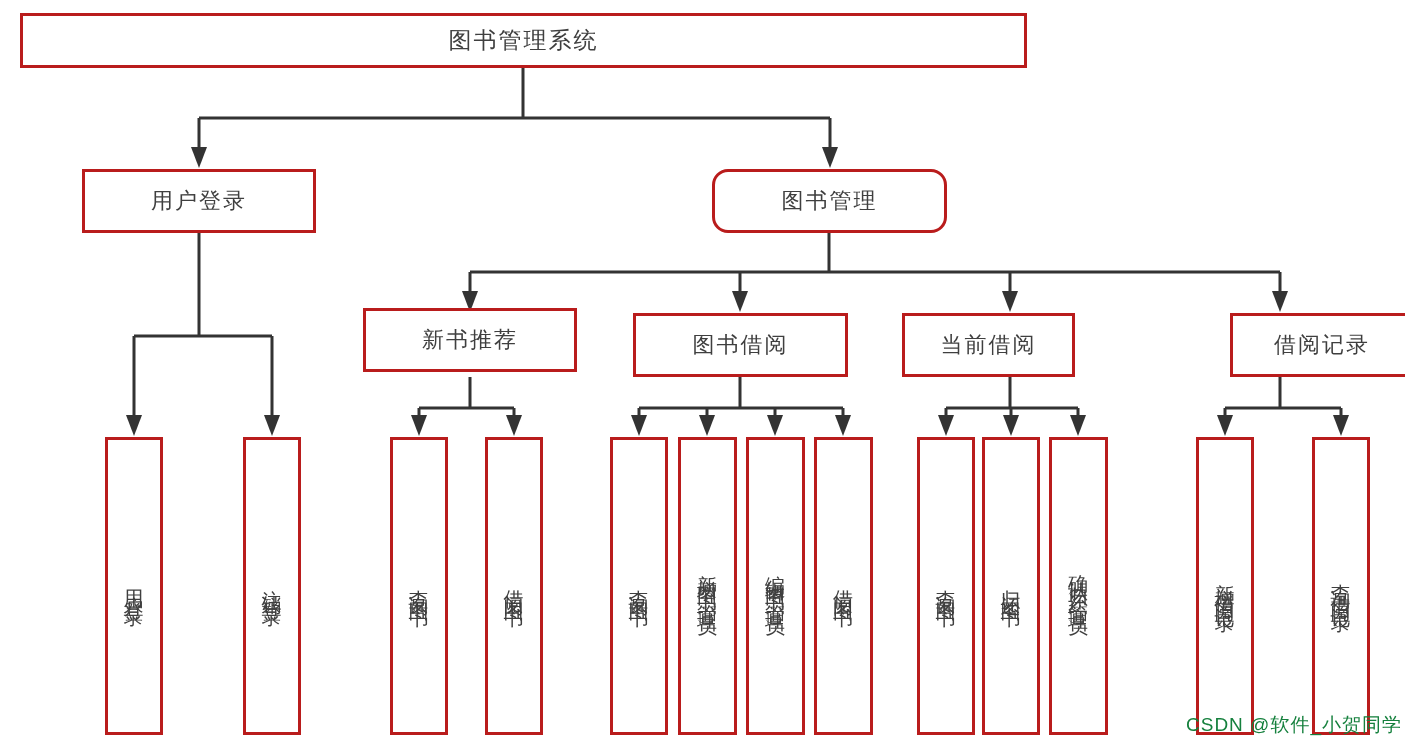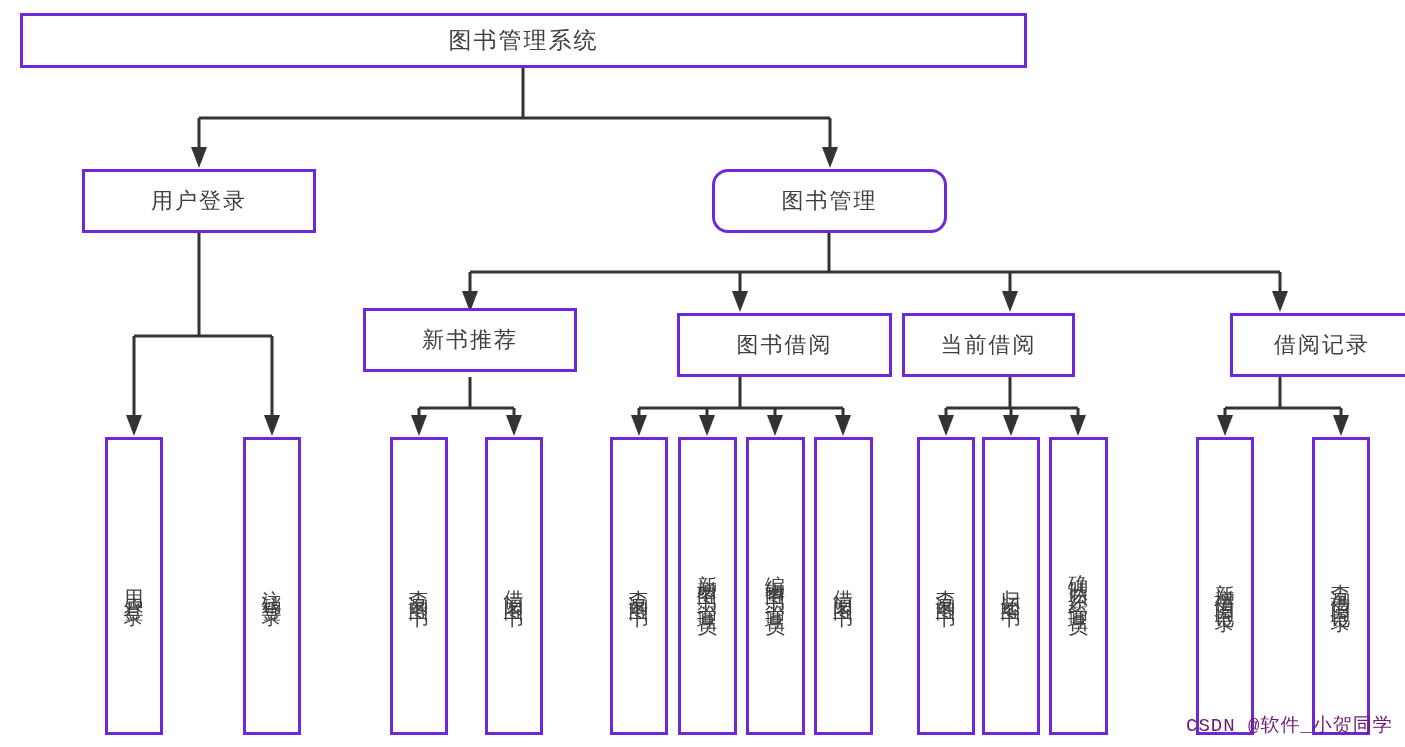--- a/index.html
+++ b/index.html
@@ -2,33 +2,33 @@
 <html><head>
 <meta charset="utf-8">
 <style>
   html,body{margin:0;padding:0;background:#ffffff;}
   .stage{
     position:relative;width:1405px;height:747px;background:#ffffff;
     font-family:"Liberation Sans",sans-serif;color:#3f3f3f;overflow:hidden;
   }
   .connectors{position:absolute;left:0;top:0;width:1405px;height:747px;}
   .node{
-    position:absolute;box-sizing:border-box;border:3px solid #6d28d9;background:#ffffff;
+    position:absolute;box-sizing:border-box;border:3px solid #b91c1c;background:#ffffff;
     display:flex;align-items:center;justify-content:center;
     font-size:22px;letter-spacing:2px;white-space:nowrap;z-index:2;
   }
   .node-root{font-size:23px;}
   .node-v{letter-spacing:0;}
   .node-v .vtext{
     writing-mode:vertical-rl;text-orientation:mixed;
     font-size:20px;letter-spacing:6px;line-height:1;
   }
   .watermark{
     position:absolute;left:1186px;top:712px;z-index:5;
-    font-size:19px;letter-spacing:1px;color:#701a75;white-space:nowrap;font-family:Liberation Mono, monospace;
+    font-size:19px;letter-spacing:1px;color:#15803d;white-space:nowrap;
   }
 </style>
 </head>
 <body>
 
 <div class="stage">
 
   <svg id="conn" class="connectors" width="1405" height="747" viewBox="0 0 1405 747" xmlns="http://www.w3.org/2000/svg">
       <path d="M523 68 V118 M199 118 H830 M199 118 V153 M830 118 V153 M199 233 V336 M134 336 H272 M134 336 V421 M272 336 V421 M829 233 V272 M470 272 H1280 M470 272 V297 M740 272 V297 M1010 272 V297 M1280 272 V297 M470 377 V408 M419 408 H514 M419 408 V421 M514 408 V421 M740 377 V408 M639 408 H843 M639 408 V421 M707 408 V421 M775 408 V421 M843 408 V421 M1010 377 V408 M946 408 H1078 M946 408 V421 M1011 408 V421 M1078 408 V421 M1280 377 V408 M1225 408 H1341 M1225 408 V421 M1341 408 V421 " fill="none" stroke="#333333" stroke-width="3"></path>
       <g fill="#333333">
@@ -53,21 +53,21 @@
         <polygon points="1333,415 1349,415 1341,436"></polygon>
       </g>
     </svg>
 
   <div class="node node-root" style="left:20px;top:13px;width:1007px;height:55px;">图书管理系统</div>
 
   <div class="node" style="left:82px;top:169px;width:234px;height:64px;">用户登录</div>
   <div class="node" style="left:712px;top:169px;width:235px;height:64px;border-radius:16px;">图书管理</div>
 
   <div class="node" style="left:363px;top:308px;width:214px;height:64px;">新书推荐</div>
-  <div class="node" style="left:633px;top:313px;width:215px;height:64px;margin-left:44px;">图书借阅</div>
+  <div class="node" style="left:633px;top:313px;width:215px;height:64px;">图书借阅</div>
   <div class="node" style="left:902px;top:313px;width:173px;height:64px;">当前借阅</div>
   <div class="node" style="left:1230px;top:313px;width:184px;height:64px;">借阅记录</div>
 
   <div class="node node-v" style="left:105px;top:437px;width:58px;height:298px;">
     <span class="vtext">用户登录</span>
   </div>
   <div class="node node-v" style="left:243px;top:437px;width:58px;height:298px;">
     <span class="vtext">注销登录</span>
   </div>
 

